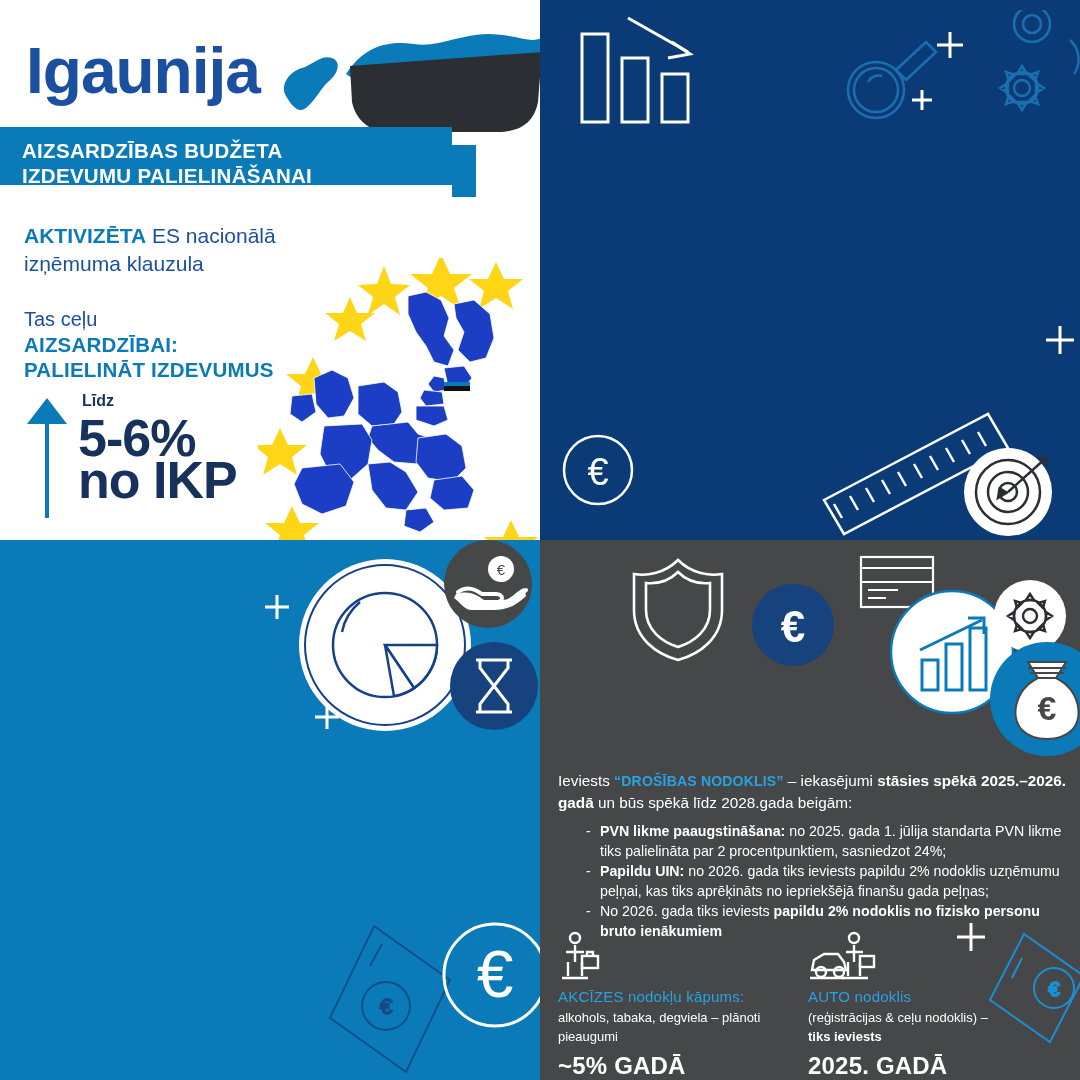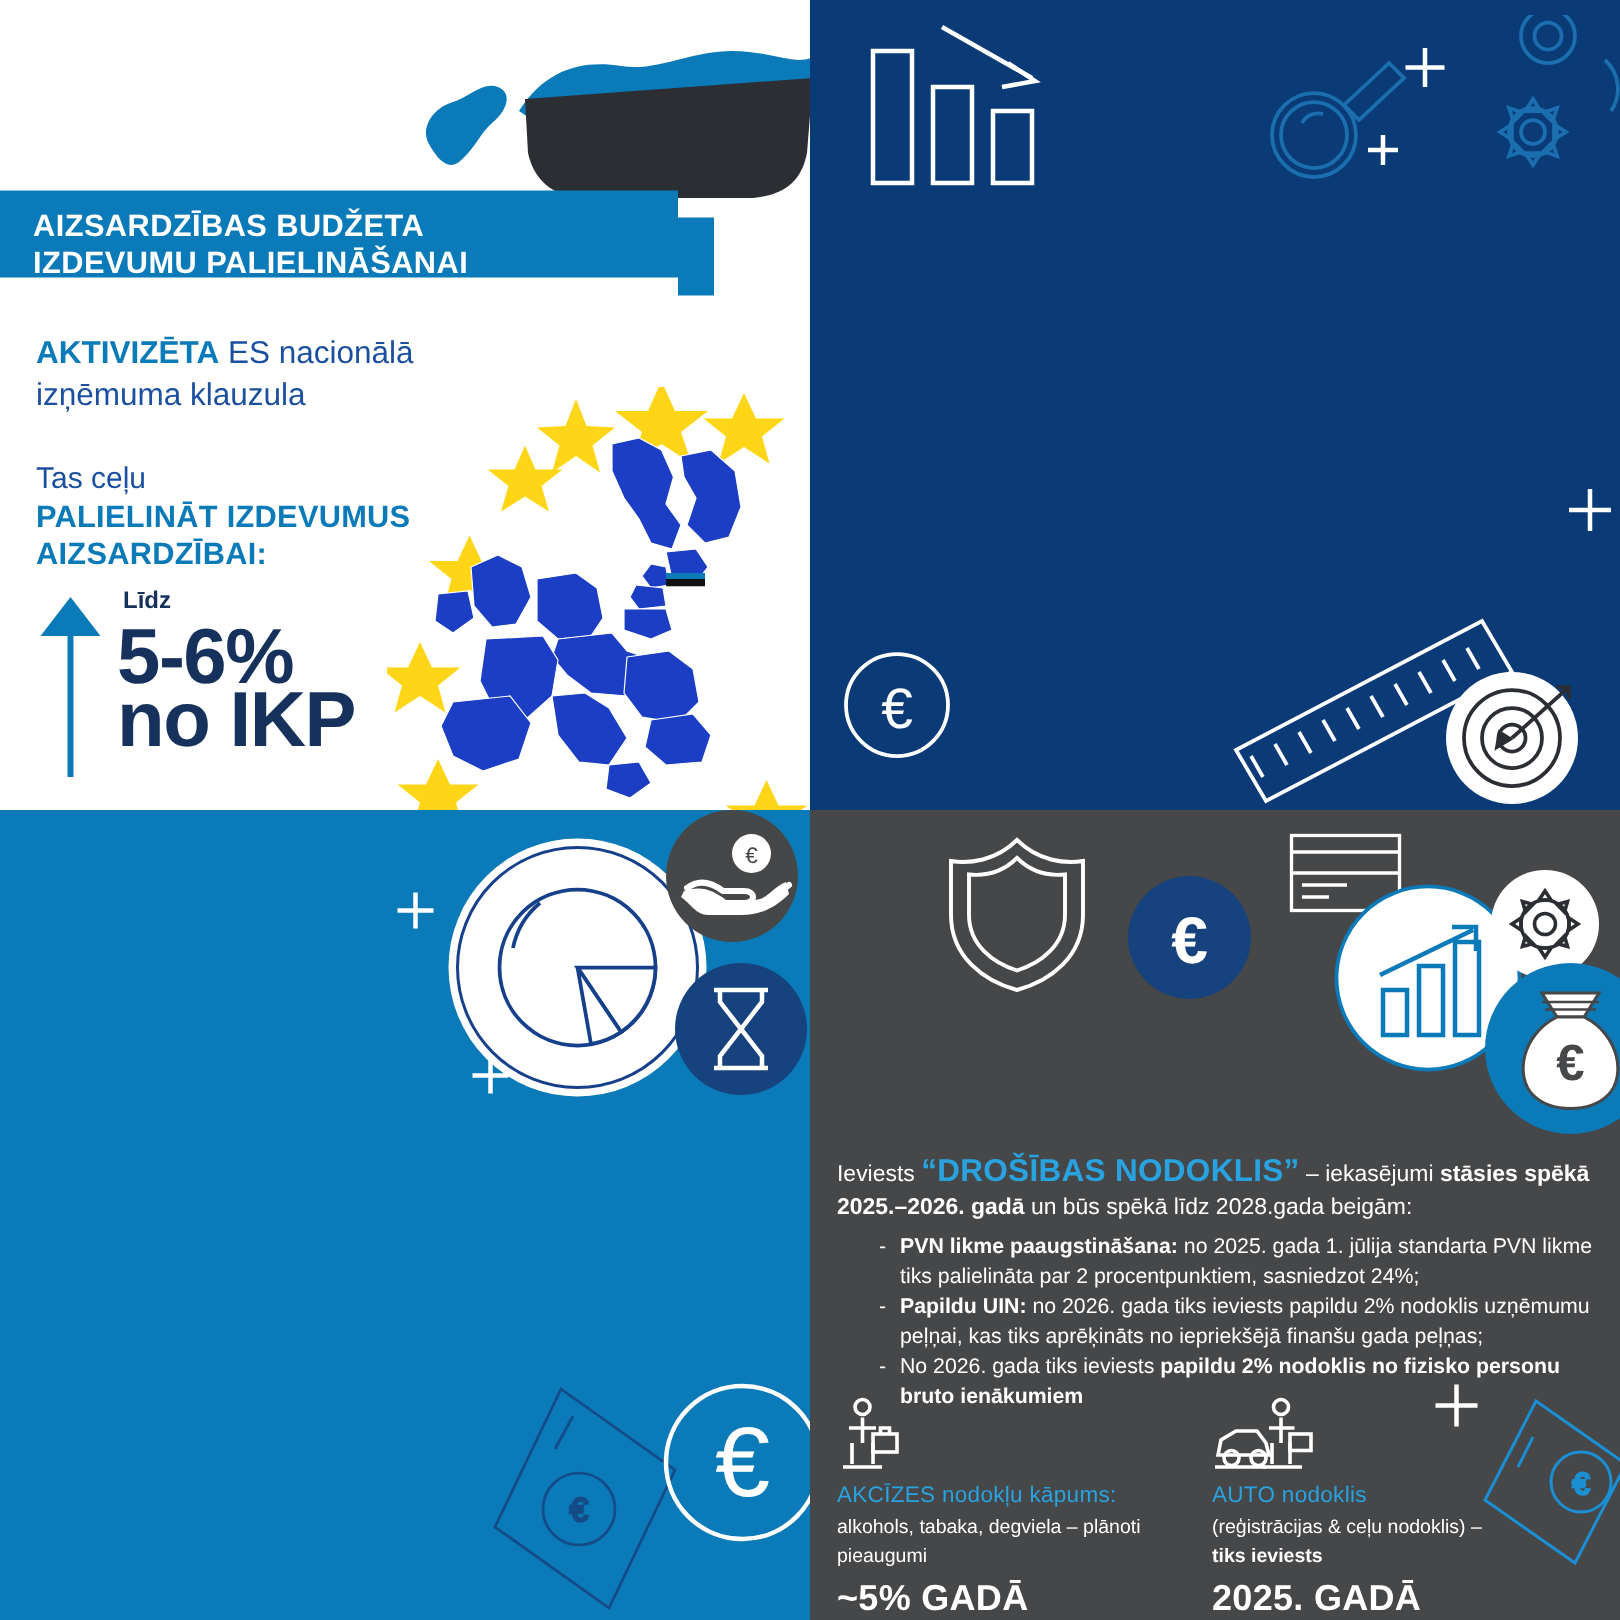--- a/index.html
+++ b/index.html
@@ -52,21 +52,21 @@
   .tl-stat { position:absolute; left:24px; top:392px; width:320px; height:125px; }
   .tl-arrow { position:absolute; left:0px; top:4px; }
   .tl-stat .lidz { position:absolute; left:58px; top:0px; font-size:16px; font-weight:bold; color:#16325c;text-align:center; }
   .tl-stat .big1 { position:absolute; left:54px; top:16px; font-size:52px; font-weight:bold; color:#16325c; letter-spacing:-1px; }
   .tl-stat .big2 { position:absolute; left:54px; top:58px; font-size:52px; font-weight:bold; color:#16325c; letter-spacing:-1px; }
   .tl-stat .years { position:absolute; left:56px; top:108px; font-size:15.5px; font-weight:bold; color:#a16207; letter-spacing:0.2px;margin-top:44px;}
 
   .eumap { position:absolute; left:258px; top:258px; width:282px; height:282px; }
   .bl-grid { position:absolute; left:24px; top:758px; width:500px; }
   .br-intro { position:absolute; left:558px; top:770px; width:512px; color:#ffffff; font-size:15.3px; line-height:22px; }
-  .br-intro .hl { color:#29a3e0; font-weight:bold; font-size:21px; letter-spacing:0.2px; }
+  .br-intro .hl { color:#29a3e0; font-weight:bold; font-size:14px; letter-spacing:0.2px; }
   .br-intro b { font-weight:bold; }
   .br-list { position:absolute; left:586px; top:822px; width:490px; color:#ffffff; font-size:14.2px; line-height:19.5px; }
   .br-list li { list-style:none; position:relative; padding-left:14px; margin-bottom:1px; }
   .br-list li .dash { position:absolute; left:0; top:0; }
   .br-list b { font-weight:bold; }
 
   .br-bot { position:absolute; top:930px; color:#ffffff; width:255px; }
   #br-bot-1 { left:558px; }
   #br-bot-2 { left:808px; }
   .br-bot .ico { height:52px; margin-bottom:2px; }
@@ -117,20 +117,21 @@
       </g>
 
       <g>
         <rect x="186" y="124" width="26" height="4" fill="#0b7ab8"></rect>
         <rect x="186" y="128" width="26" height="5" fill="#111111"></rect>
         <rect x="186" y="133" width="26" height="4" fill="#ffffff"></rect>
       </g>
     </svg>
 
     <div class="logo-wrap">
+      <div class="logo-text">Igaunija</div>
       <svg class="logo-blob" width="70" height="62" viewBox="0 0 70 62">
         <path d="M8 44 C2 34 10 20 24 16 C34 13 44 2 54 6 C64 10 60 22 50 30 C42 37 38 48 28 56 C20 62 13 53 8 44 Z" fill="#0b7ab8"></path>
       </svg>
       <svg class="logo-flag" width="212" height="108" viewBox="0 0 212 108">
         <path d="M4 44 C22 16 46 10 72 14 C96 18 118 4 146 4 C172 4 188 14 200 8 C210 4 212 12 204 22 C198 30 190 34 176 36 L10 48 Z" fill="#0b7ab8"></path>
         <path d="M8 36 L200 22 L196 72 C192 92 180 100 160 102 L44 102 C26 100 14 90 10 72 Z" fill="#2b2e33"></path>
       </svg>
     </div>
 
     <div class="banner-tl">
@@ -140,22 +141,22 @@
       </h2>
     </div>
     <div class="banner-tl-step"></div>
 
     <div class="tl-body">
       <div class="tl-lead">
         <b>AKTIVIZĒTA</b><span> ES nacionālā izņēmuma klauzula</span>
       </div>
       <div class="tl-sub">
         <span>Tas ceļu</span>
+        <span class="strong">AIZSARDZĪBAI:</span>
         <span class="strong">PALIELINĀT IZDEVUMUS</span>
-        <span class="strong">AIZSARDZĪBAI:</span>
       </div>
     </div>
 
     <div class="tl-stat">
       <svg class="tl-arrow" width="46" height="122" viewBox="0 0 46 122">
         <path d="M23 2 L43 28 L25 28 L25 122 L21 122 L21 28 L3 28 Z" fill="#0b7ab8"></path>
       </svg>
       <div class="lidz">Līdz</div>
       <div class="big1">5-6%</div>
       <div class="big2">no IKP</div>

